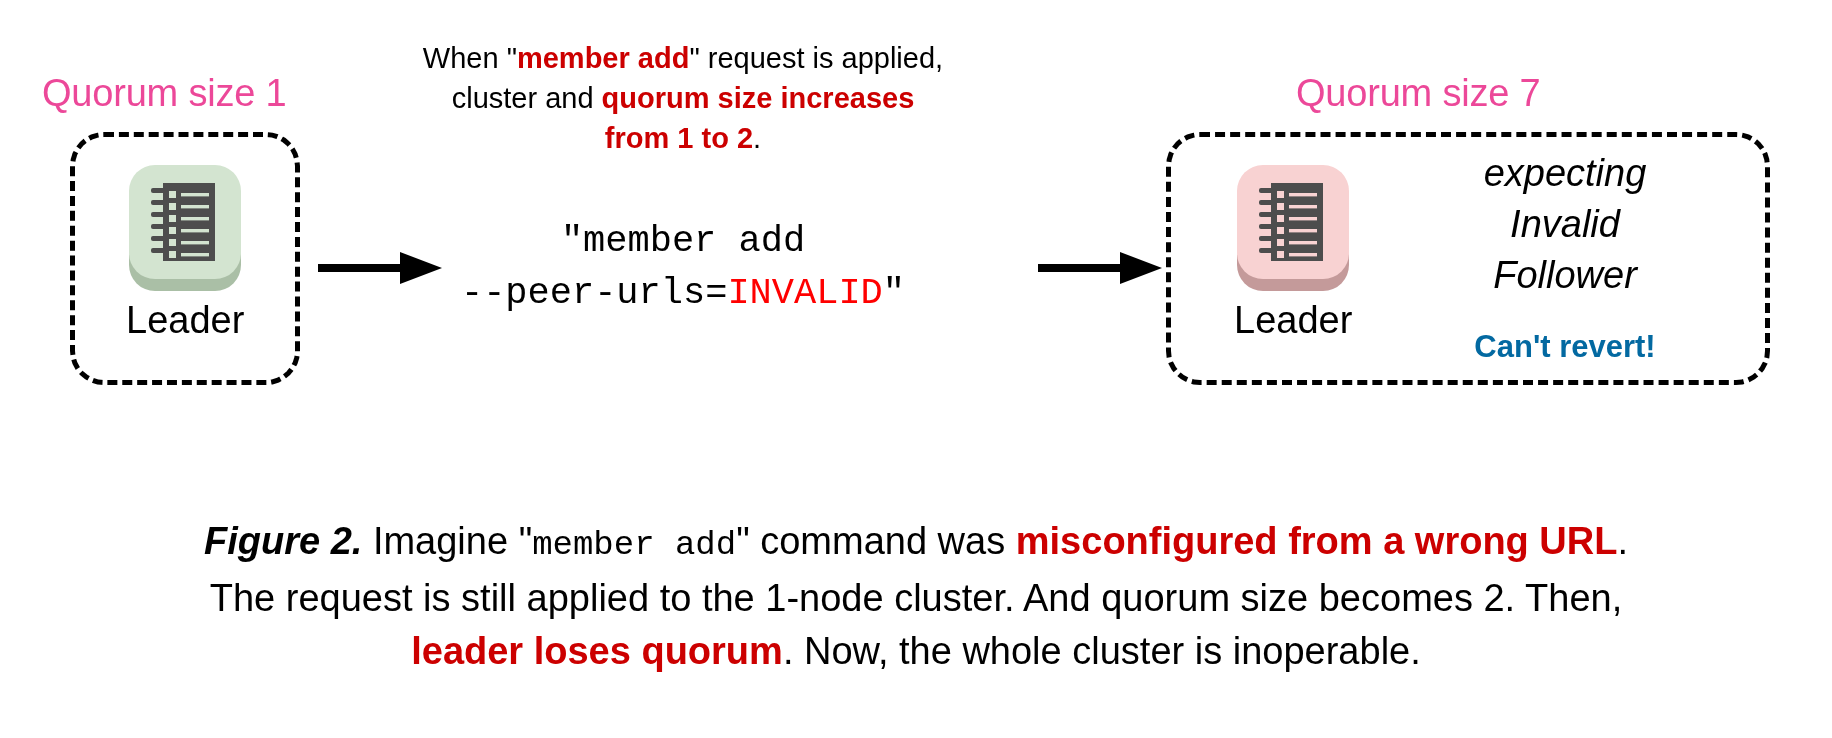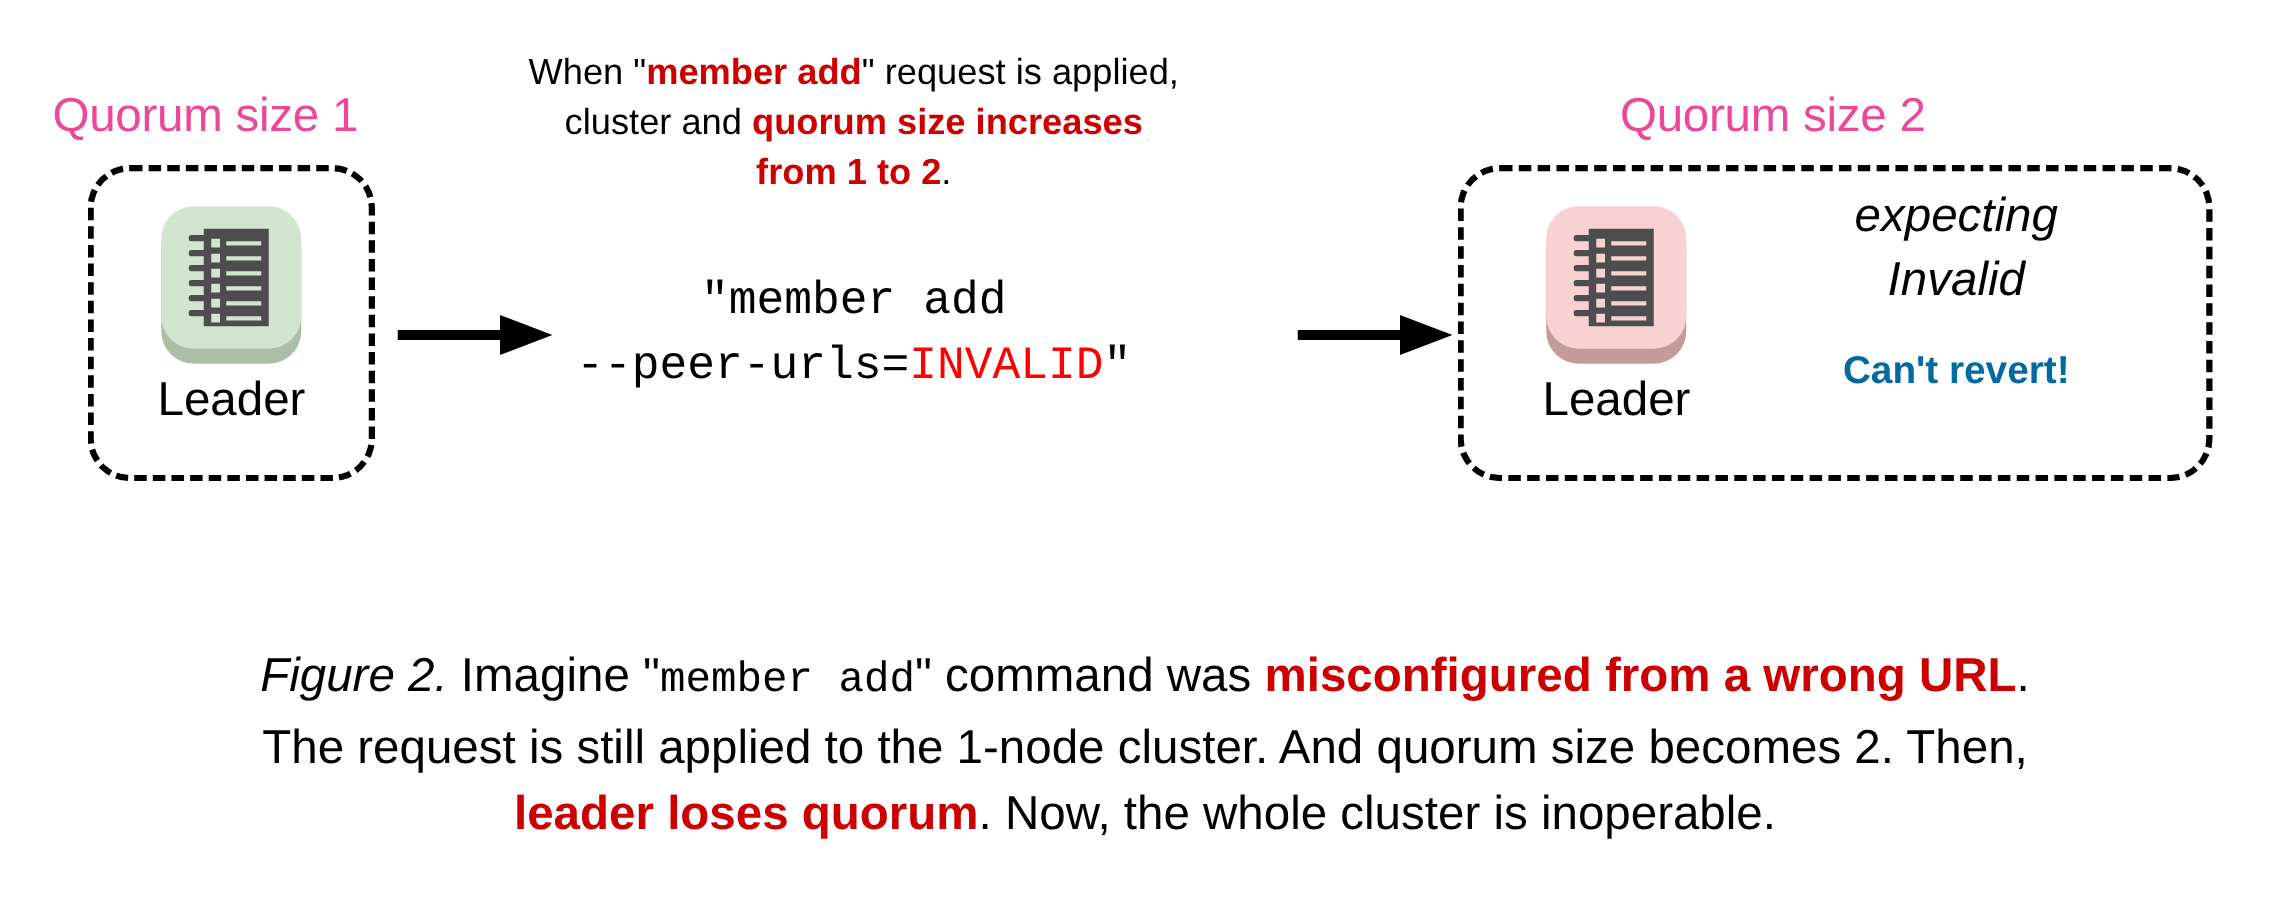--- a/index.html
+++ b/index.html
@@ -136,21 +136,21 @@
   .caption {
     position: absolute;
     left: 0;
     width: 1832px;
     top: 515px;
     text-align: center;
     font-size: 38px;
     line-height: 53px;
     color: #000;
   }
-  .caption .fig-num { font-style: italic; font-weight: normal; }
+  .caption .fig-num { font-style: italic; font-weight: bold; }
   .caption .mono {
     font-family: "Liberation Mono", "DejaVu Sans Mono", monospace;
     font-size: 34px;
   }
   .caption .hl { color: #cc0000; font-weight: bold; }
 </style>
 </head>
 <body>
 
 <div class="stage">
@@ -221,21 +221,21 @@
     </div>
   </div>
 
   <div class="abs arrow" style="left:1038px; top:248px;">
     <svg width="124" height="40" viewBox="0 0 124 40" xmlns="http://www.w3.org/2000/svg">
       <rect x="0" y="16" width="86" height="8" fill="#000"></rect>
       <polygon points="82,4 124,20 82,36" fill="#000"></polygon>
     </svg>
   </div>
 
-  <div class="abs cluster-label" style="left:1296px; top:72px;">Quorum size 2</div>
+  <div class="abs cluster-label" style="left:1296px; top:72px;">Quorum size 7</div>
 
   <div class="abs cluster-box" style="left:1166px; top:132px; width:604px; height:253px;"></div>
 
   <div class="node" style="left:1234px; top:161px;">
     <div class="node-icon">
       <div class="shadow" style="background:#c49a9a;"></div>
       <div class="plate" style="background:#f8d2d2;"></div>
       <svg viewBox="0 0 112 114" xmlns="http://www.w3.org/2000/svg">
         <g fill="#4d4d4d">
           <rect x="22" y="23" width="16" height="5" rx="2"></rect>
@@ -261,20 +261,21 @@
           <rect x="52" y="88" width="28" height="3.4"></rect>
         </g>
       </svg>
     </div>
     <div class="node-label">Leader</div>
   </div>
 
   <div class="status-stack" style="left:1415px; top:148px;">
     <div class="status-line">expecting</div>
     <div class="status-line">Invalid</div>
+    <div class="status-line">Follower</div>
     <div class="status-warning">Can't revert!</div>
   </div>
 
   <div class="caption">
     <div>
       <span class="fig-num">Figure 2.</span><span> Imagine "</span><span class="mono">member add</span><span>" command was </span><span class="hl">misconfigured from a wrong URL</span><span>.</span>
     </div>
     <div>The request is still applied to the 1-node cluster. And quorum size becomes 2. Then,</div>
     <div>
       <span class="hl">leader loses quorum</span><span>. Now, the whole cluster is inoperable.</span>

